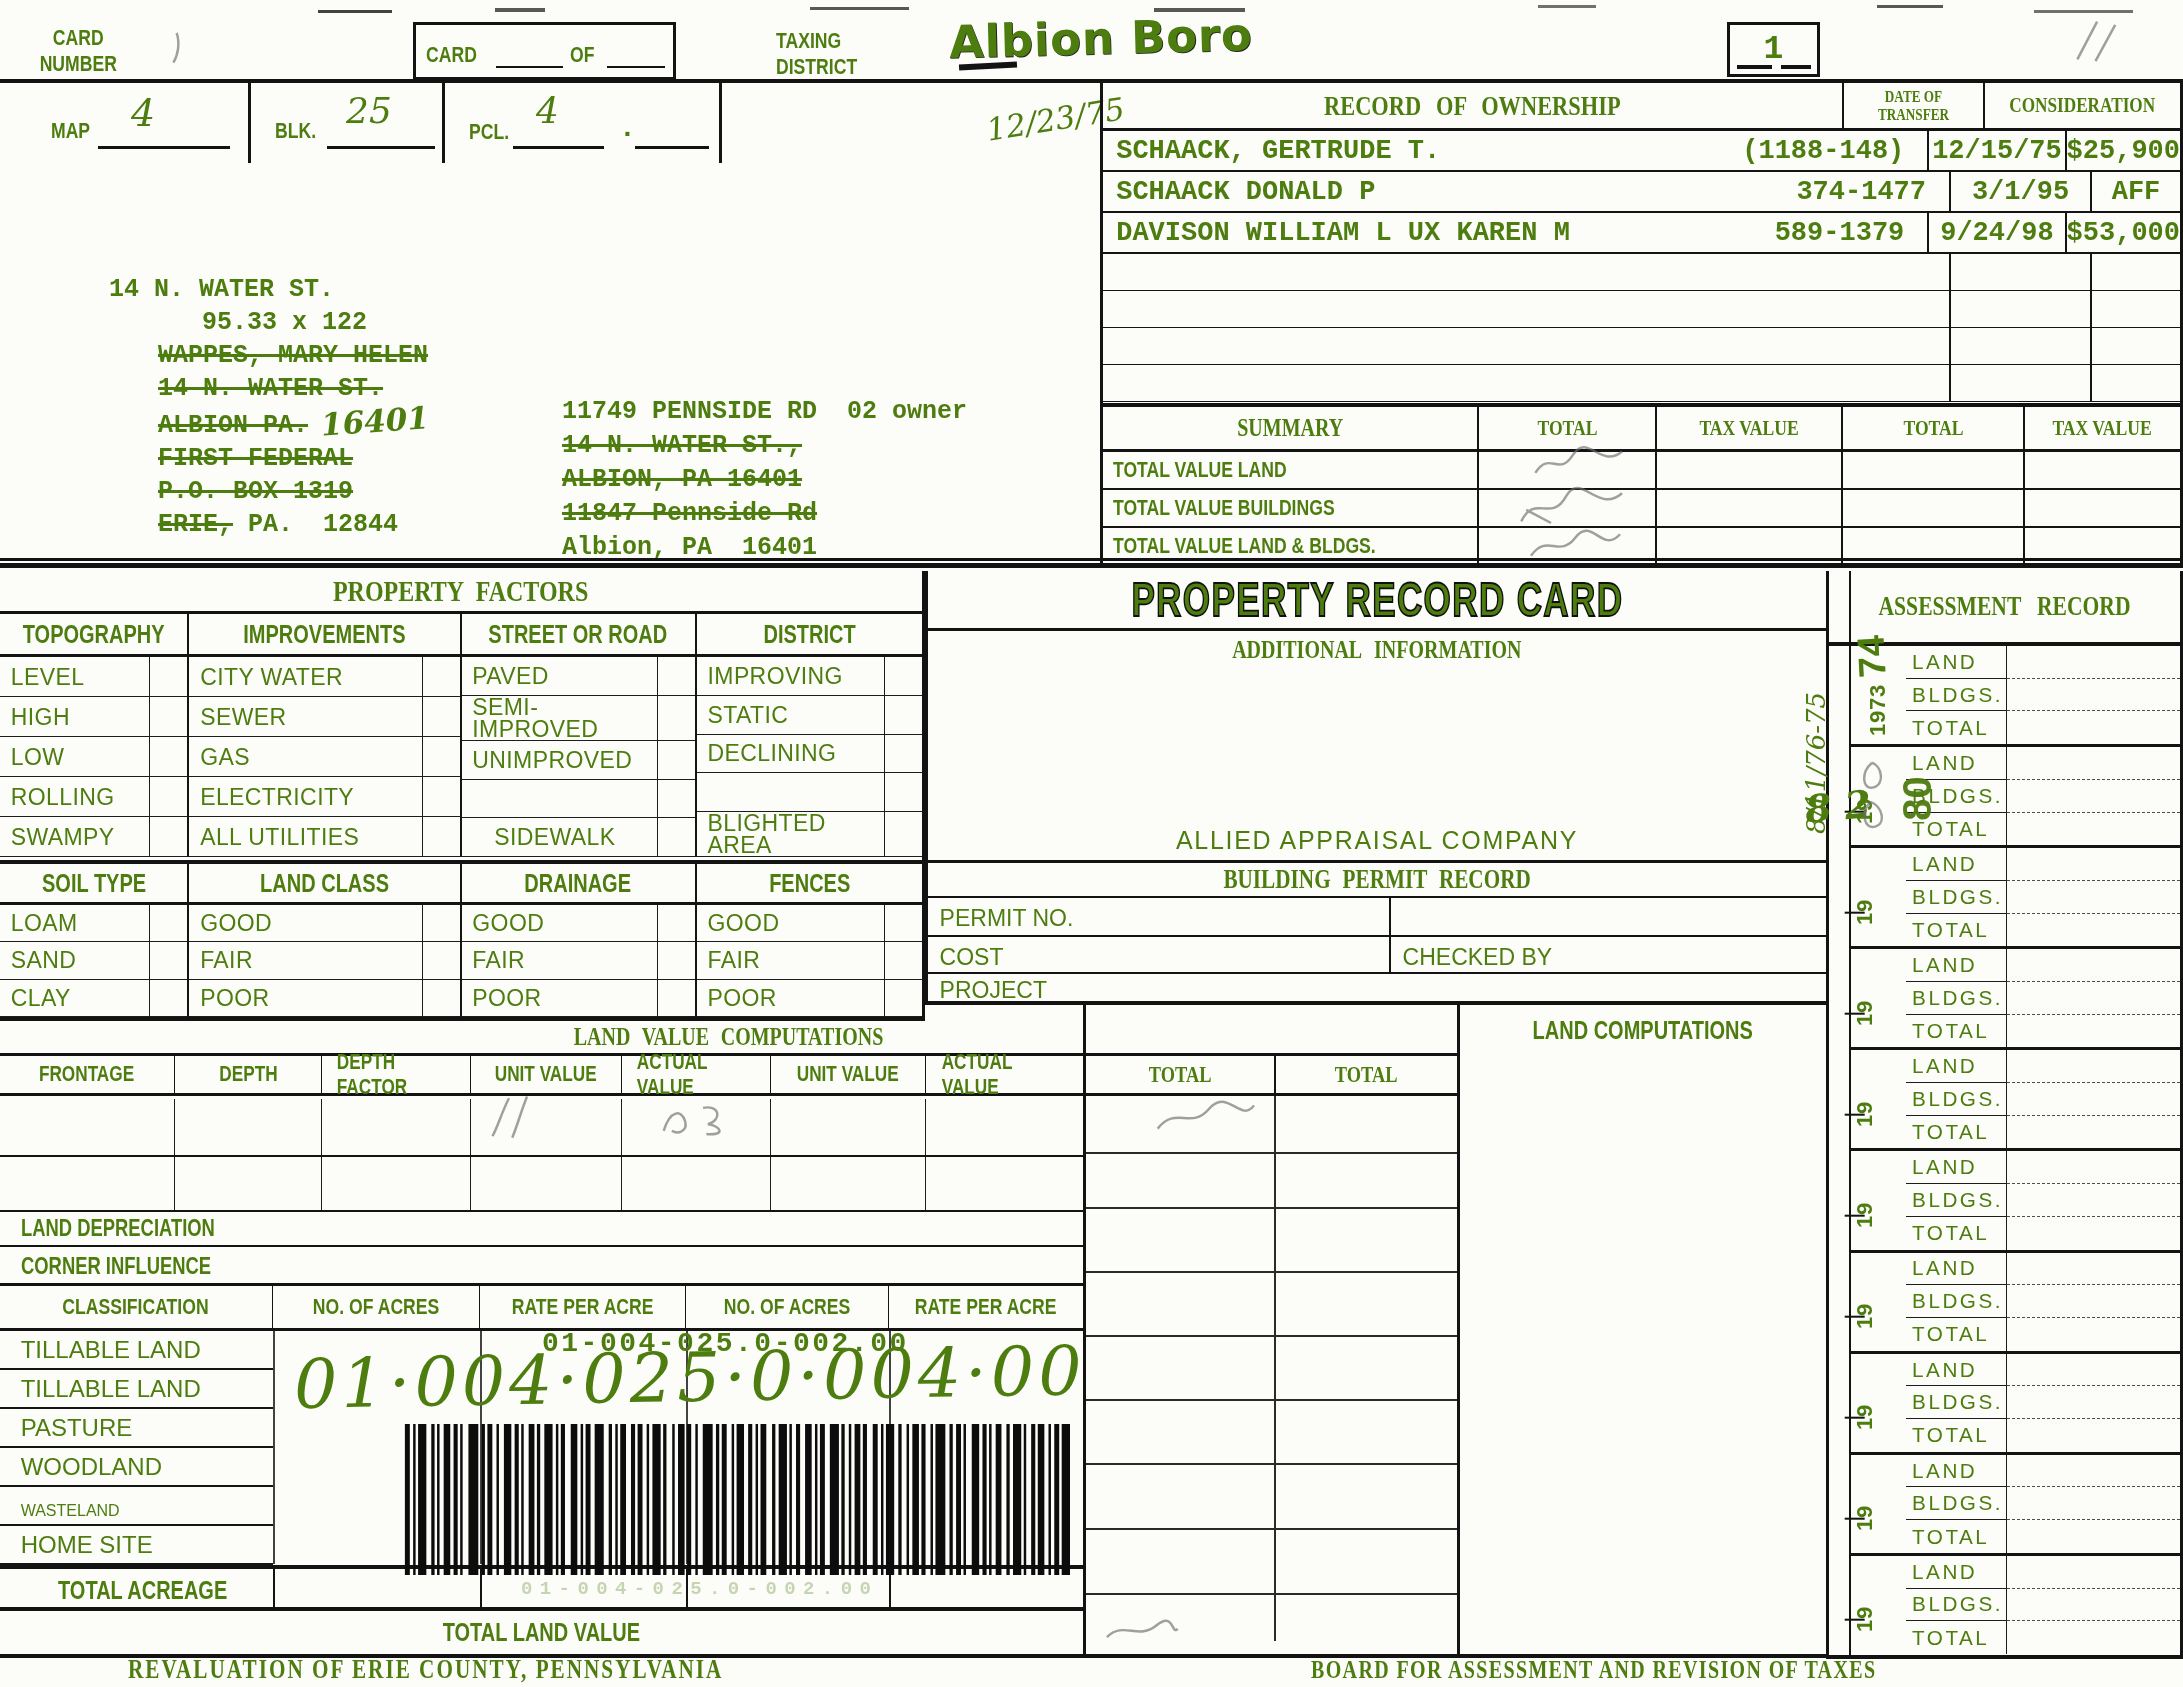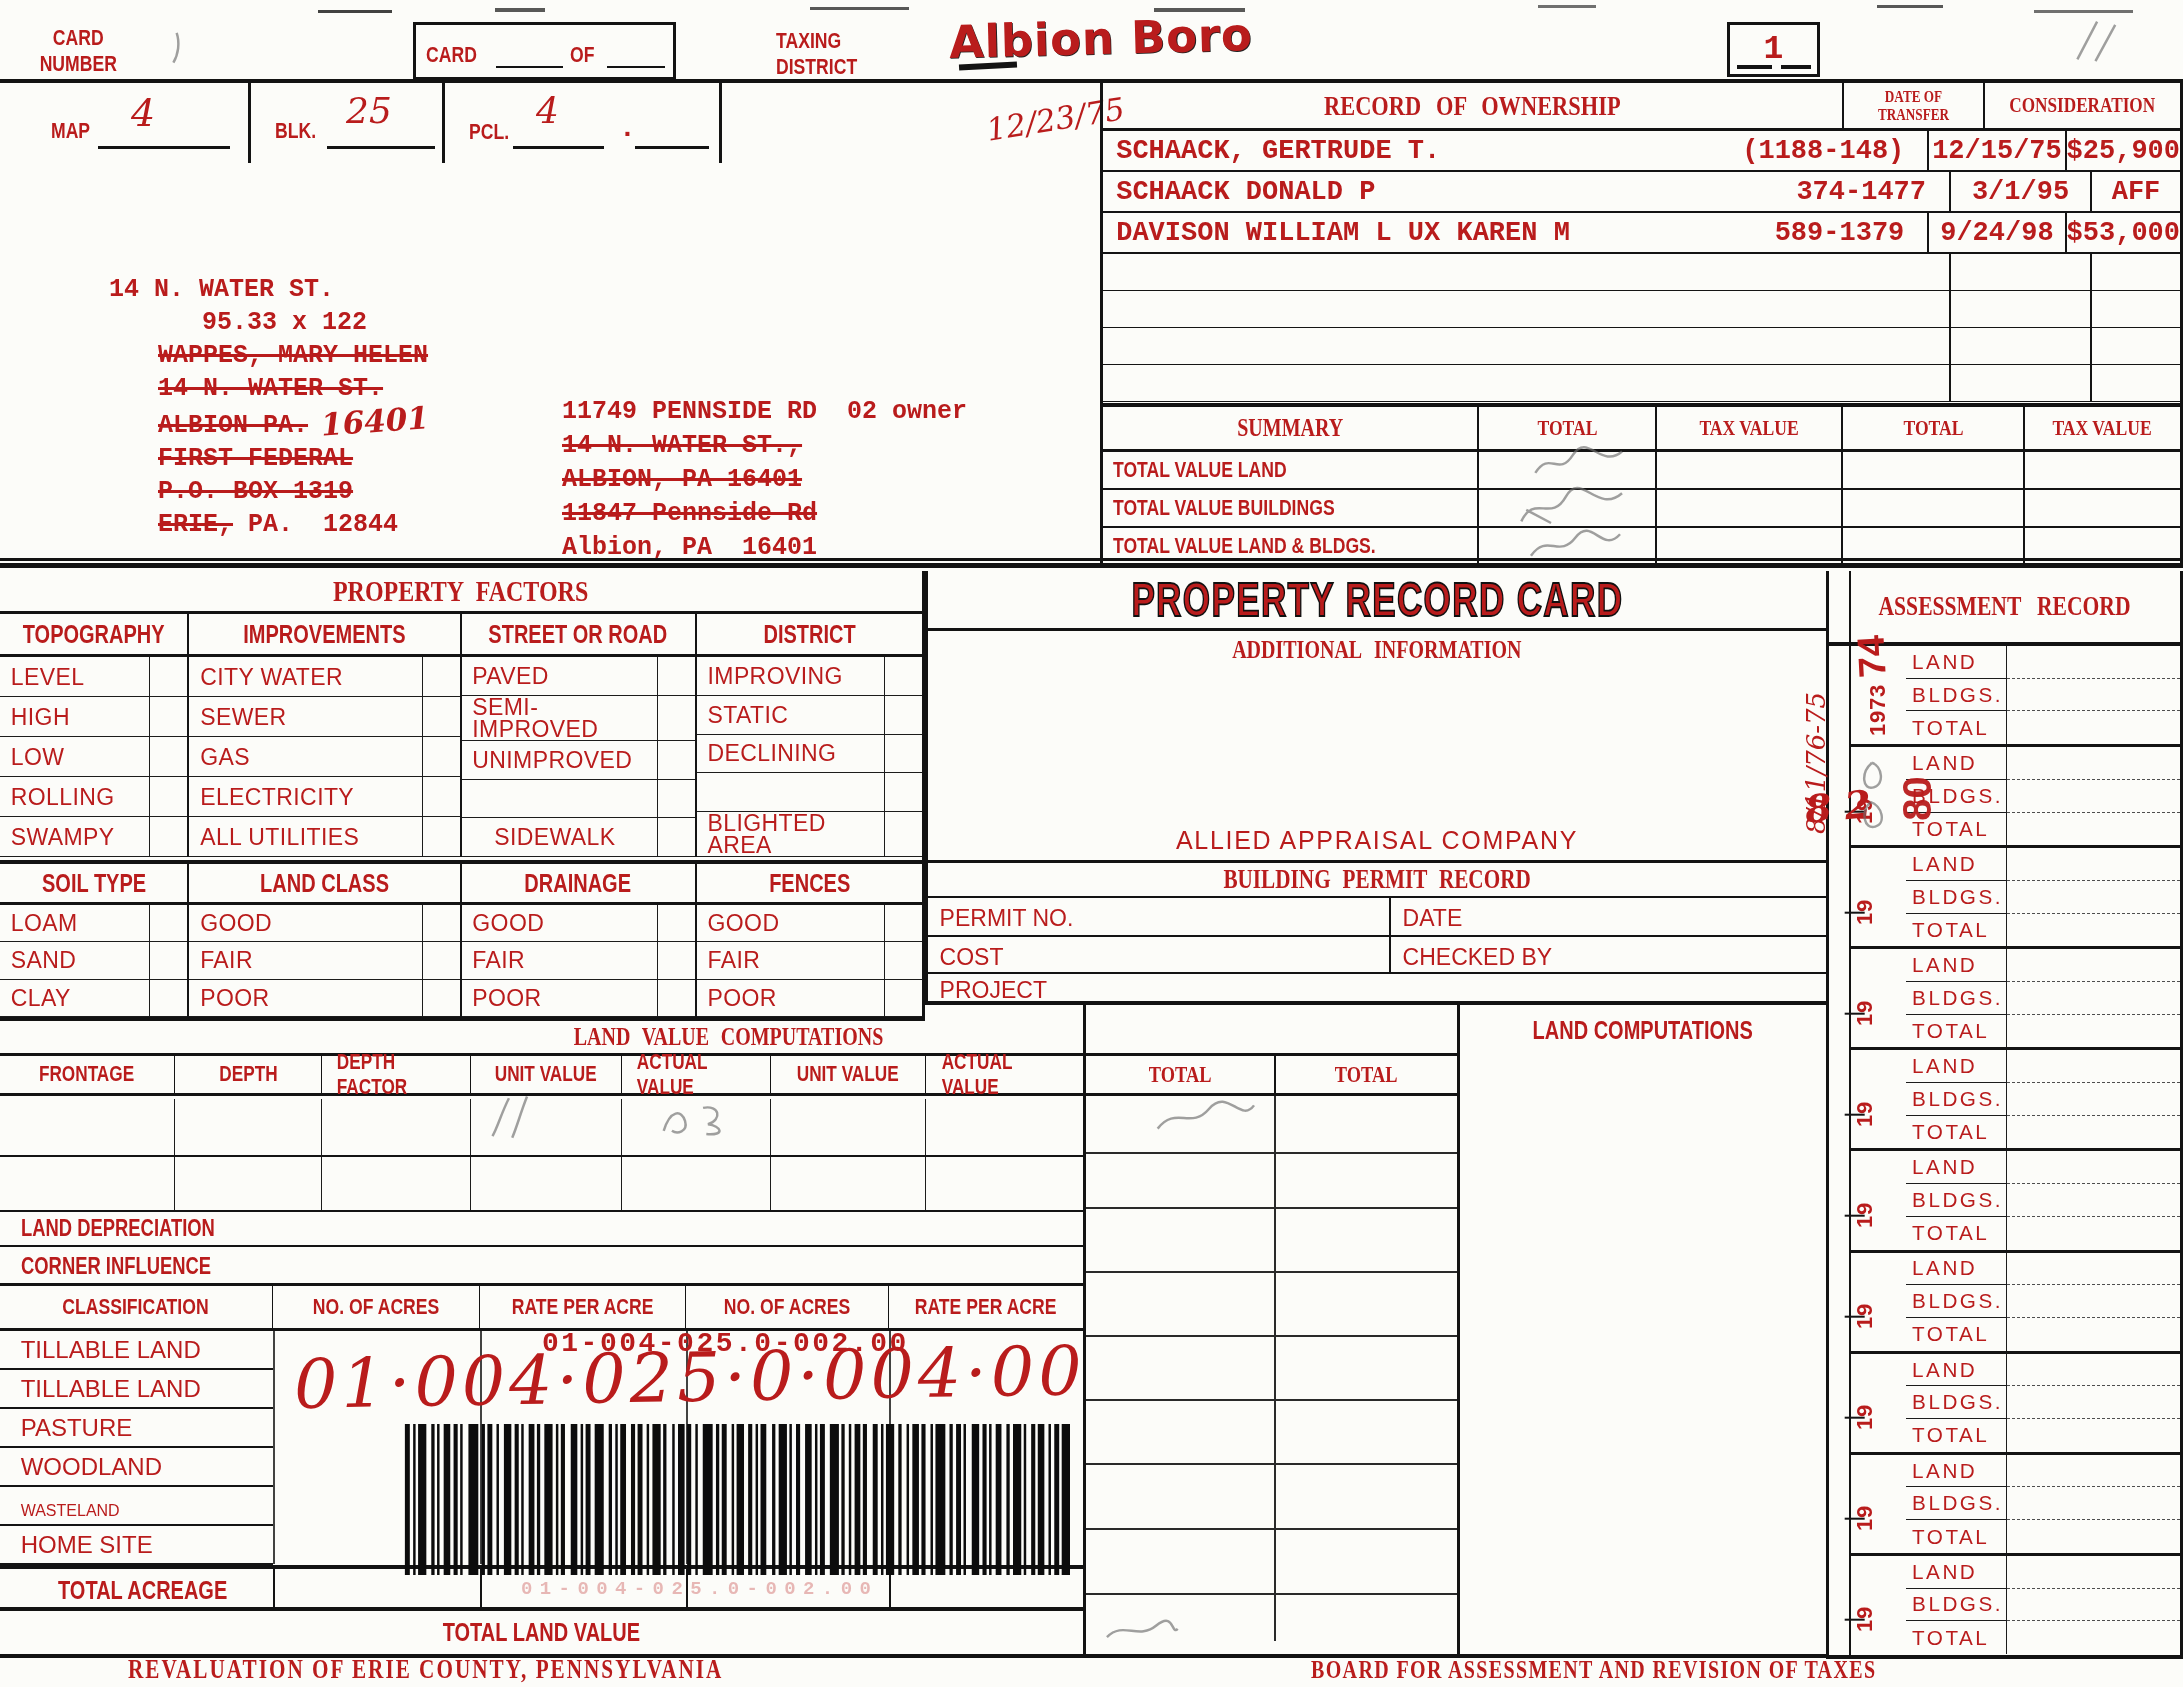--- a/index.html
+++ b/index.html
@@ -1,17 +1,17 @@
 <!DOCTYPE html>
 <html style="font-size:13.2px"><head>
 <meta charset="utf-8">
 <style>
   *{box-sizing:border-box}
   html,body{margin:0;padding:0;background:#9a9a9a}
-  #card{position:relative;width:2183px;height:1687px;background:#fcfcf9;color:#b91c1c;overflow:hidden}
+  #card{position:relative;width:2183px;height:1687px;background:#fcfcf9;color:#4d7c0f;overflow:hidden}
   .abs{position:absolute}
   .goth{font-family:"Liberation Sans",sans-serif;font-weight:700}
   .sans{font-family:"Liberation Sans",sans-serif;font-weight:400}
   .srf{font-family:"Liberation Serif",serif;font-weight:700}
   .mono{font-family:"Liberation Mono","DejaVu Sans Mono",monospace;font-weight:700}
   .hand{font-family:"DejaVu Serif",serif;font-style:italic}
   .cx{display:inline-block;transform:scaleX(.8);transform-origin:0 50%}
   .cxc{display:inline-block;transform:scaleX(.8);transform-origin:50% 50%;white-space:pre-line}
   .struck{text-decoration:line-through;text-decoration-thickness:2.9px}
   .vline,.hline{position:absolute;background:#131313}
@@ -429,21 +429,20 @@
       </div>
     <div class="abs sans" style="left:0;bottom:5px;width:100%;text-align:center;font-size:25px;letter-spacing:1.7px">ALLIED APPRAISAL COMPANY</div>
   </div>
 
   <div class="abs" style="left:925px;top:860px;width:901px;height:145px;border-top:3.3px solid #131313;border-left:3.3px solid #131313;border-bottom:4.1px solid #131313">
     <div class="flexc srf" style="height:35px;border-bottom:2.5px solid #131313;font-size:26.5px;word-spacing:8.3px">
         <span class="cxc">BUILDING PERMIT RECORD</span>
       </div>
     <div style="display:flex;height:39px;border-bottom:2.5px solid #131313">
       <div class="sans" style="width:463px;border-right:2.5px solid #131313;padding:7.4px 0 0 11.6px;font-size:23px">PERMIT NO.</div>
-      <div class="sans" style="flex:1;padding:7.4px 0 0 11.6px;font-size:23px">DATE</div>
     </div>
     <div style="display:flex;height:37px;border-bottom:2.5px solid #131313">
       <div class="sans" style="width:463px;border-right:2.5px solid #131313;padding:6.6px 0 0 11.6px;font-size:23px">COST</div>
       <div class="sans" style="flex:1;padding:6.6px 0 0 11.6px;font-size:23px">CHECKED BY</div>
     </div>
     <div class="sans" style="height:27px;padding:3.3px 0 0 11.6px;font-size:23px">PROJECT</div>
   </div>
 
   <div class="abs" style="left:0;top:1021px;width:1457px;height:31px">
     <div class="flexc srf" style="width:100%;height:100%;font-size:25px;word-spacing:8.3px">

